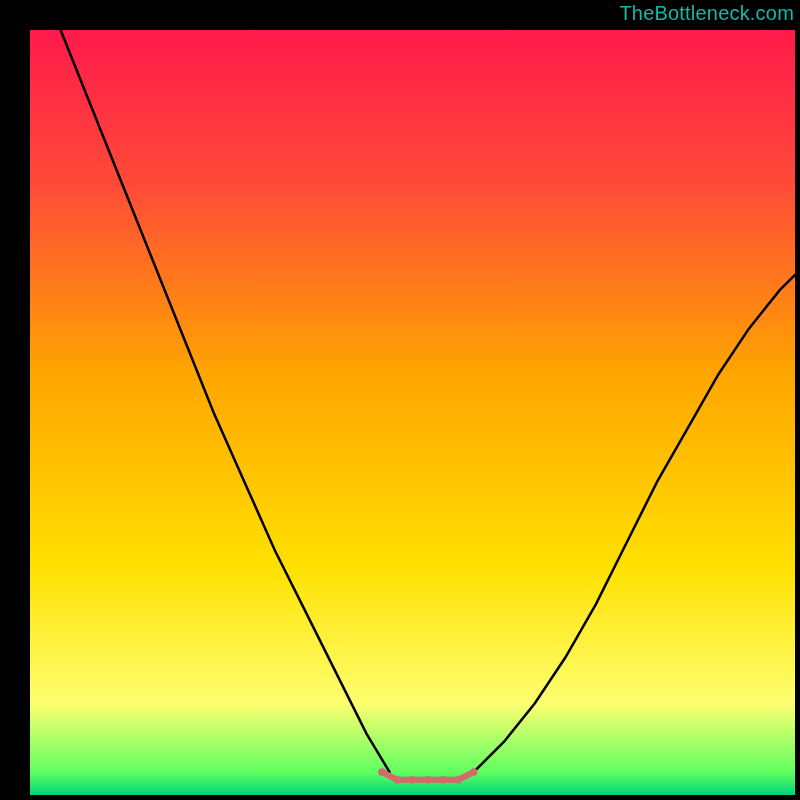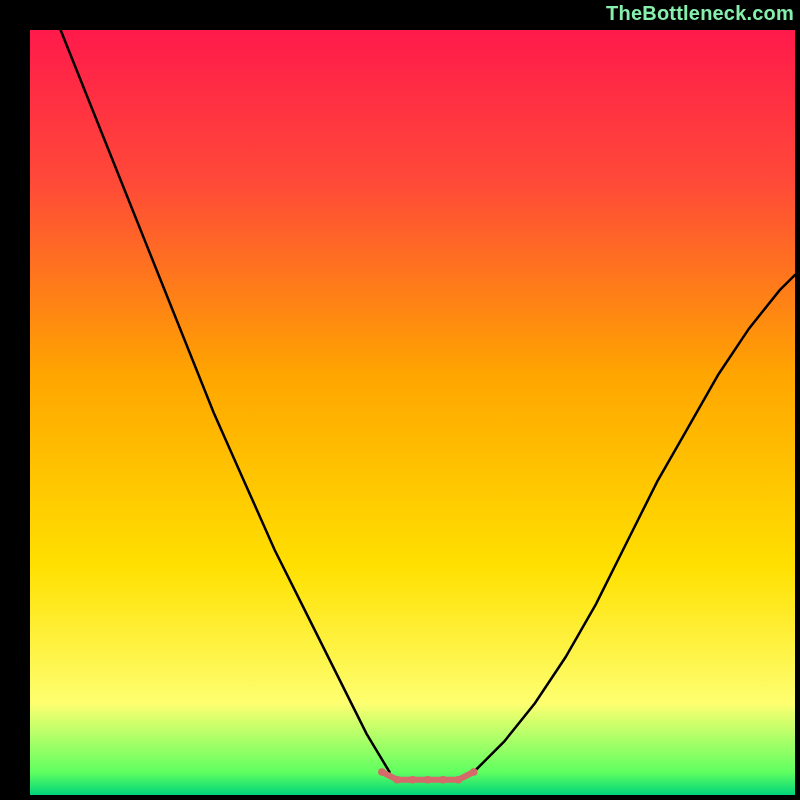--- a/index.html
+++ b/index.html
@@ -14,23 +14,23 @@
   .stage {
     position: relative;
     width: 800px;
     height: 800px;
     background: #000;
   }
   .watermark {
     position: absolute;
     top: 2px;
     right: 6px;
-    color: #86efac;
+    color: #14b8a6;
     font-size: 20px;
-    font-weight: 700;
+    font-weight: 400;
     letter-spacing: 0.2px;
     z-index: 3;
   }
   svg.plot {
     position: absolute;
     top: 0;
     left: 0;
     width: 800px;
     height: 800px;
   }

